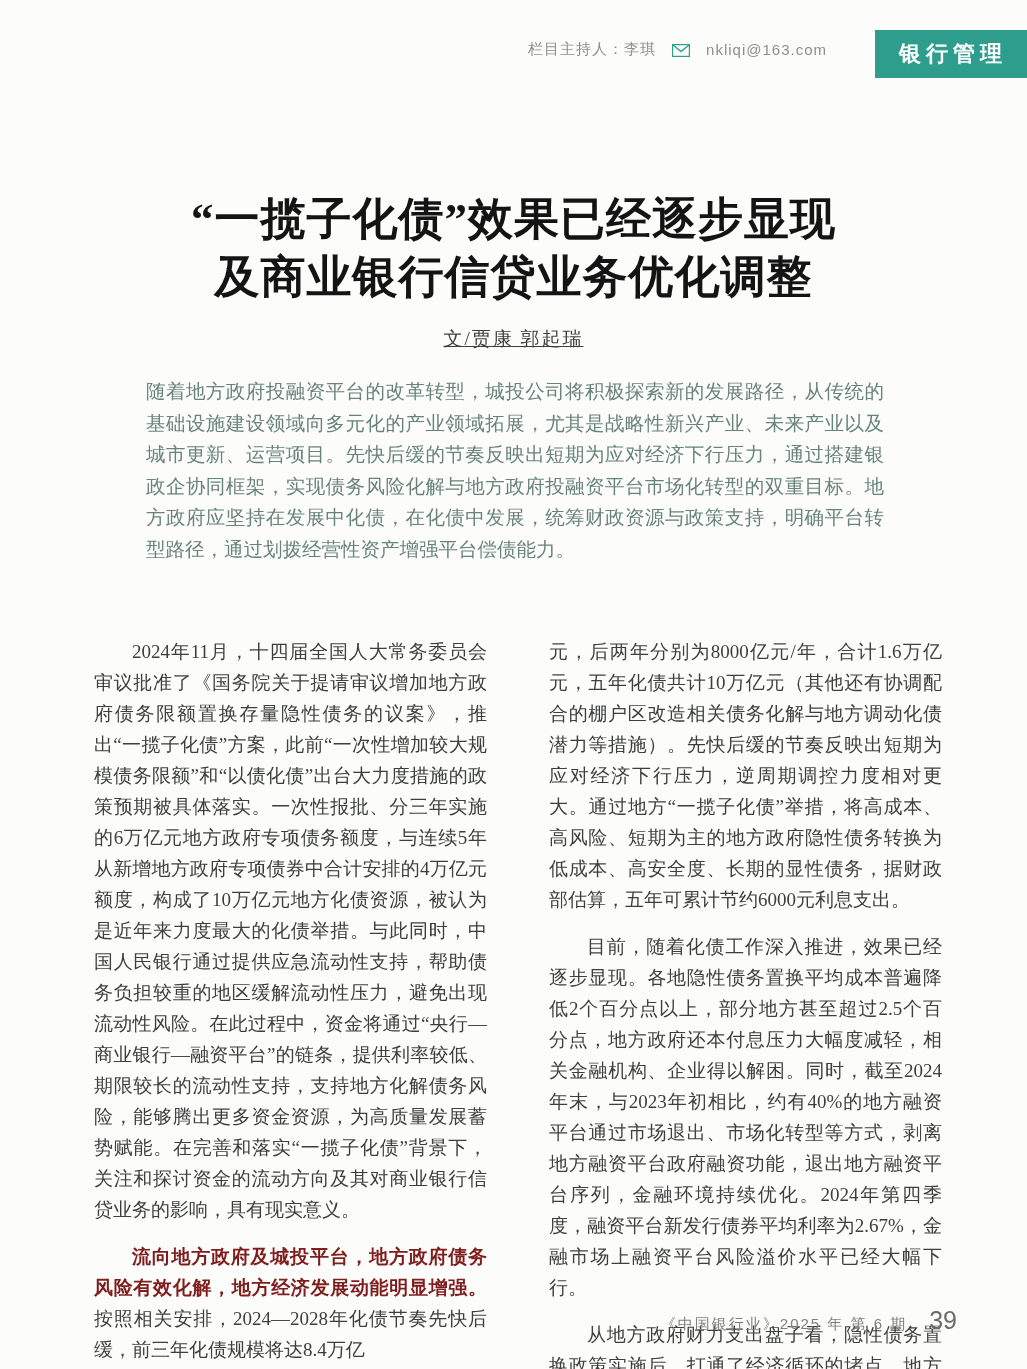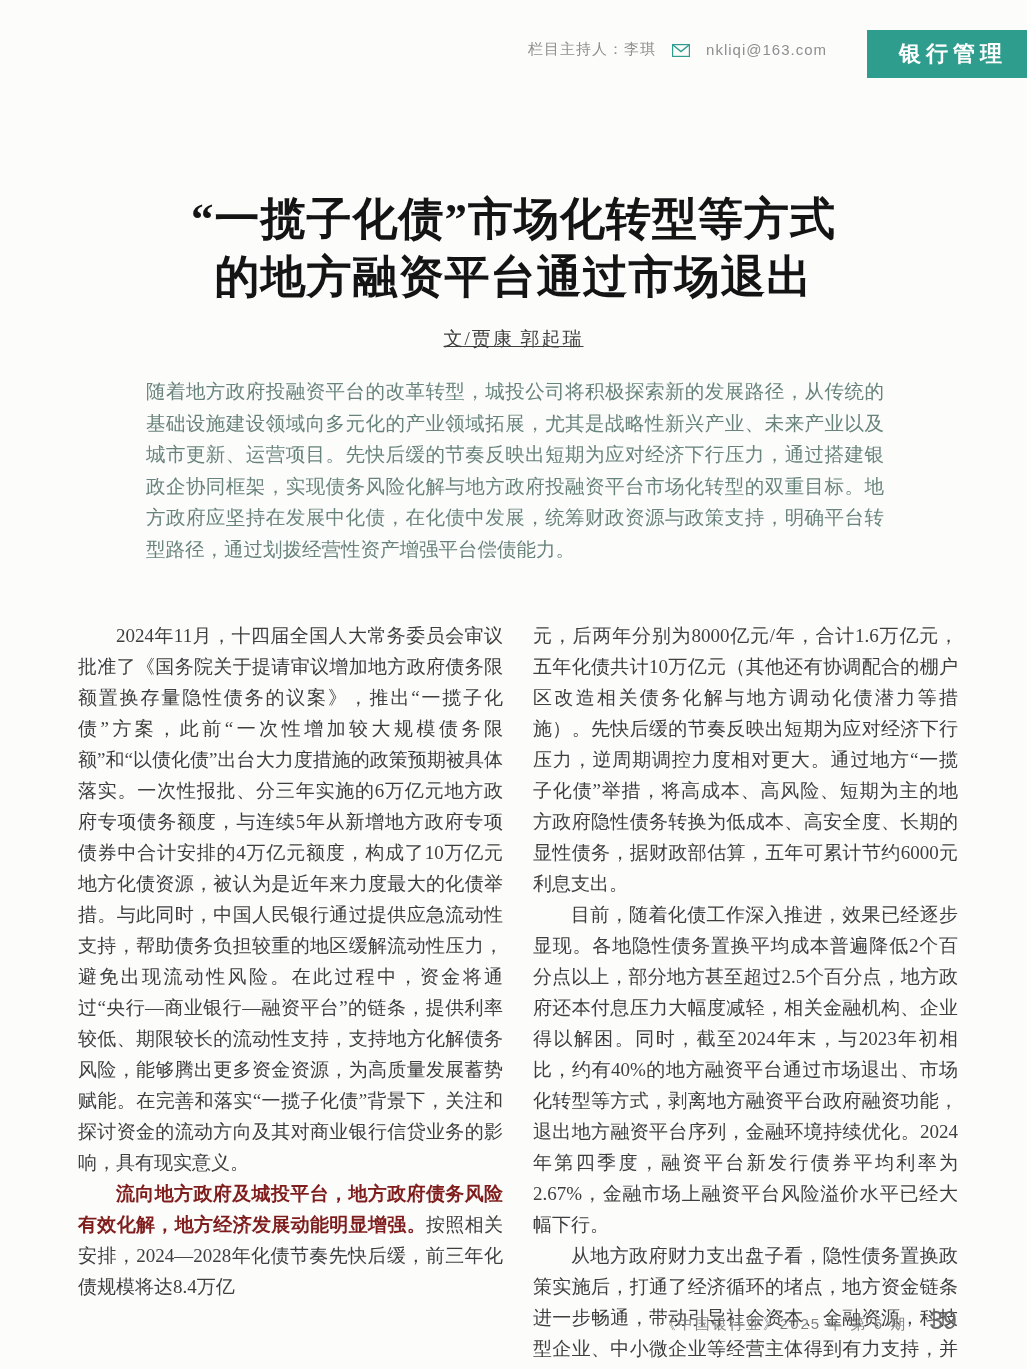--- a/index.html
+++ b/index.html
@@ -20,21 +20,21 @@
     display:flex; align-items:center; gap:16px;
     font-family:"Liberation Sans","DejaVu Sans",sans-serif;
     font-size:15px; color:#8d8f8e; letter-spacing:1px;
   }
   .mail-icon { width:18px; height:13px; display:inline-block; }
   .badge {
     position:absolute; right:0; top:0;
     background:#2e9d8e; color:#ffffff;
     font-family:"Liberation Sans","DejaVu Sans",sans-serif;
     font-size:22px; font-weight:bold; letter-spacing:5px;
-    padding:9px 20px 9px 32px;
+    padding:9px 20px 9px 24px;
   }
   
   .title {
     position:absolute; top:190px; left:0; width:1027px;
     text-align:center;
     font-size:45px; font-weight:900; color:#141414;
     line-height:58px; letter-spacing:1px;
   }
   .byline {
     position:absolute; top:326px; left:0; width:1027px;
@@ -51,21 +51,21 @@
   
   .columns {
     position:absolute; top:620px; left:78px; width:880px;
     display:flex; gap:30px;
   }
   .col {
     width:425px;
     font-size:19px; line-height:31px;
     color:#3c3f3e; text-align:justify;
   }
-  .col p { margin:0; text-indent:2em; }
+  .col p { margin:16px; text-indent:2em; }
   .col p.no-indent { text-indent:0; }
   .section-heading {
     font-family:"Liberation Sans","DejaVu Sans",sans-serif;
     font-weight:bold; font-size:20px; color:#161616;
     margin:24px 0 14px 0; text-indent:0; letter-spacing:0.5px;
   }
   .lead-bold {
     font-family:"Liberation Sans","DejaVu Sans",sans-serif;
     font-weight:bold; color:#7f1d1d;
   }
@@ -89,22 +89,22 @@
         <rect x="0.5" y="0.5" width="17" height="12" fill="none" stroke="#2e9d8e" stroke-width="1.4"></rect>
         <path d="M1 1 L9 7.5 L17 1" fill="none" stroke="#2e9d8e" stroke-width="1.4"></path>
       </svg>
     </span>
     <span>nkliqi@163.com</span>
   </div>
   <div class="badge">银行管理</div>
 </div>
 
 <div class="title">
-  <div>“一揽子化债”市场化转型等方式</div>
-  <div>的地方融资平台通过市场退出</div>
+  <div>“一揽子化债”效果已经逐步显现</div>
+  <div>及商业银行信贷业务优化调整</div>
 </div>
 <div class="byline">文/贾康  郭起瑞</div>
 
 <div class="abstract">随着地方政府投融资平台的改革转型，城投公司将积极探索新的发展路径，从传统的基础设施建设领域向多元化的产业领域拓展，尤其是战略性新兴产业、未来产业以及城市更新、运营项目。先快后缓的节奏反映出短期为应对经济下行压力，通过搭建银政企协同框架，实现债务风险化解与地方政府投融资平台市场化转型的双重目标。地方政府应坚持在发展中化债，在化债中发展，统筹财政资源与政策支持，明确平台转型路径，通过划拨经营性资产增强平台偿债能力。</div>
 
 <div class="columns">
   <div class="col">
     <p>2024年11月，十四届全国人大常务委员会审议批准了《国务院关于提请审议增加地方政府债务限额置换存量隐性债务的议案》，推出“一揽子化债”方案，此前“一次性增加较大规模债务限额”和“以债化债”出台大力度措施的政策预期被具体落实。一次性报批、分三年实施的6万亿元地方政府专项债务额度，与连续5年从新增地方政府专项债券中合计安排的4万亿元额度，构成了10万亿元地方化债资源，被认为是近年来力度最大的化债举措。与此同时，中国人民银行通过提供应急流动性支持，帮助债务负担较重的地区缓解流动性压力，避免出现流动性风险。在此过程中，资金将通过“央行—商业银行—融资平台”的链条，提供利率较低、期限较长的流动性支持，支持地方化解债务风险，能够腾出更多资金资源，为高质量发展蓄势赋能。在完善和落实“一揽子化债”背景下，关注和探讨资金的流动方向及其对商业银行信贷业务的影响，具有现实意义。</p>
     <p><span class="lead-bold">流向地方政府及城投平台，地方政府债务风险有效化解，地方经济发展动能明显增强。</span><span>按照相关安排，2024—2028年化债节奏先快后缓，前三年化债规模将达8.4万亿</span></p>
   </div>

